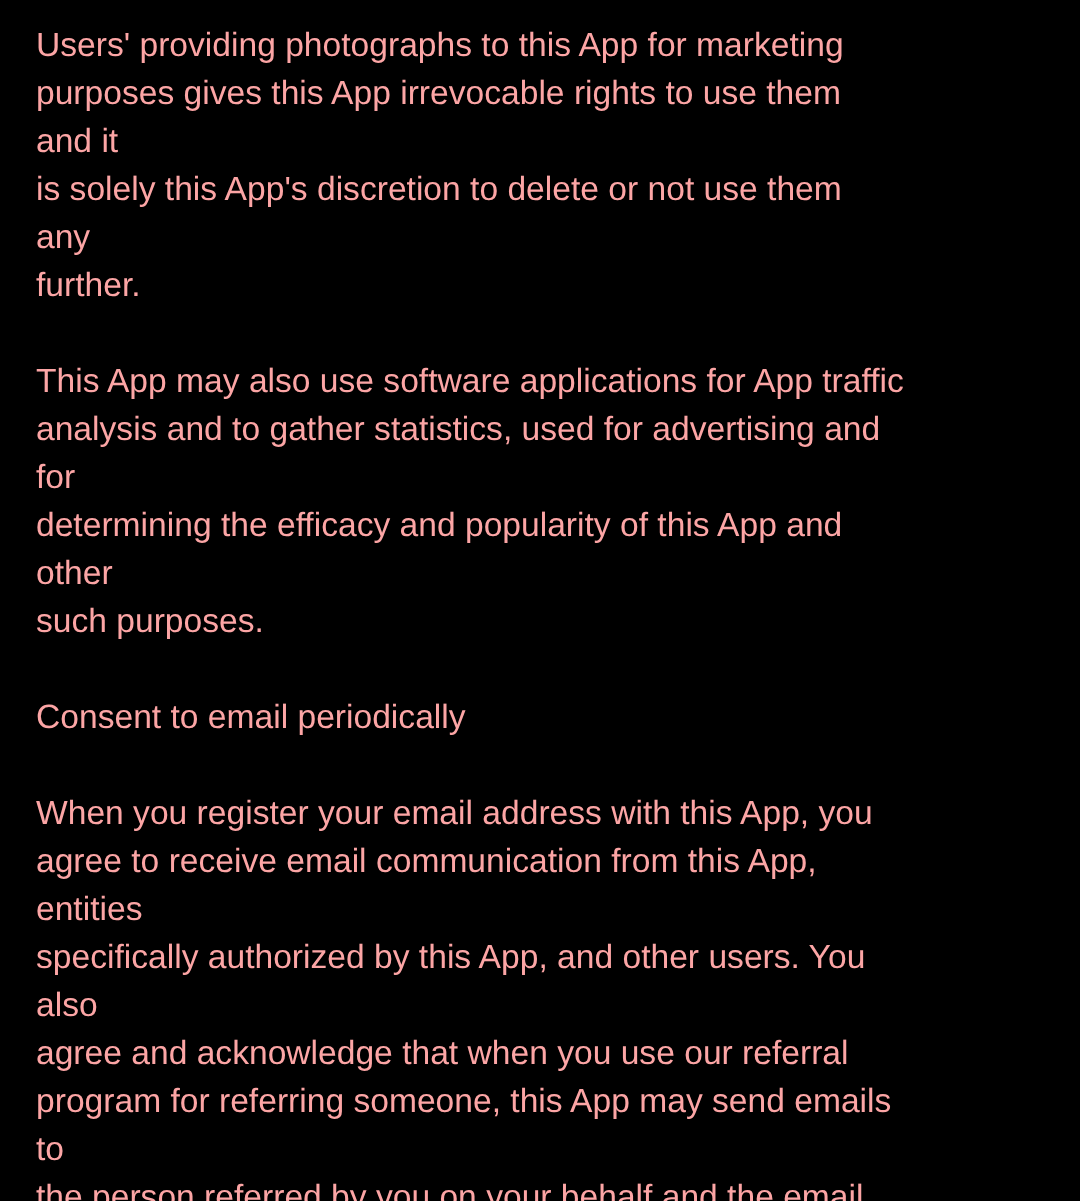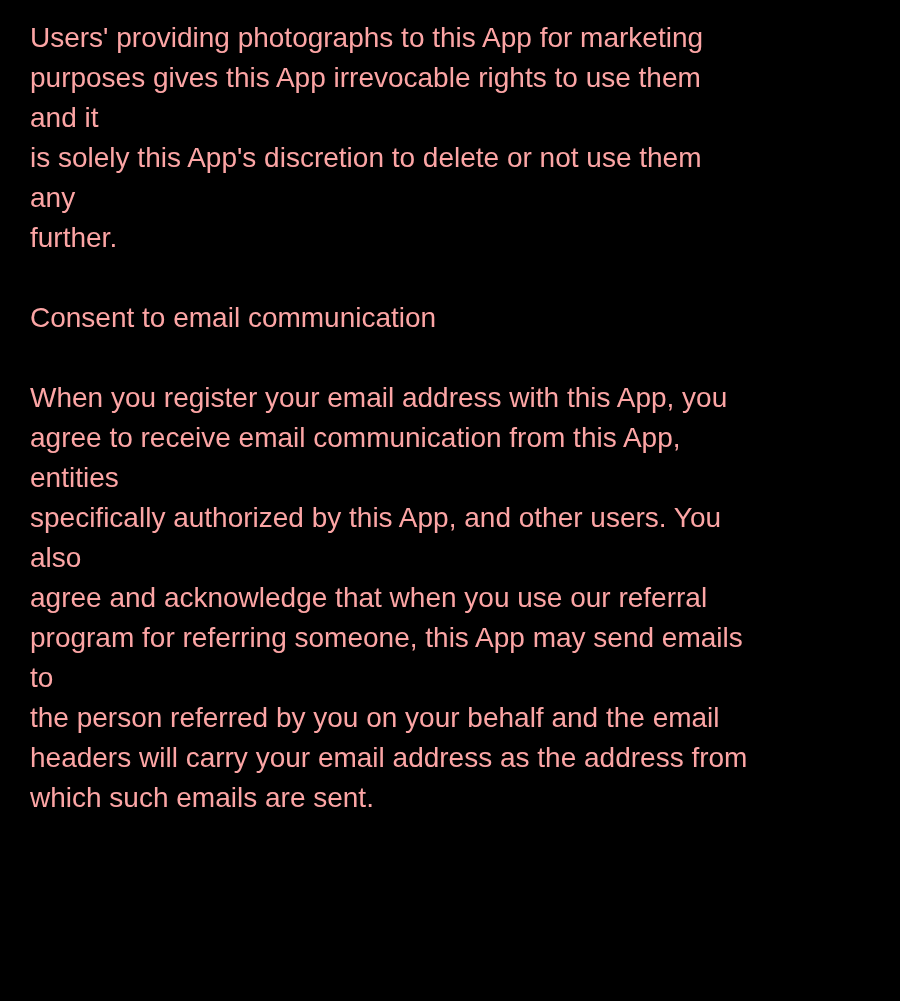--- a/index.html
+++ b/index.html
@@ -28,21 +28,25 @@
   }
 </style>
 </head>
 <body>
 
 <div class="policy-text">
   <p>Users' providing photographs to this App for marketing
 purposes gives this App irrevocable rights to use them and it
 is solely this App's discretion to delete or not use them any
 further.</p>
-  <p>Consent to email communication</p>
+  <p>This App may also use software applications for App traffic
+analysis and to gather statistics, used for advertising and for
+determining the efficacy and popularity of this App and other
+such purposes.</p>
+  <p>Consent to email periodically</p>
   <p>When you register your email address with this App, you
 agree to receive email communication from this App, entities
 specifically authorized by this App, and other users. You also
 agree and acknowledge that when you use our referral
 program for referring someone, this App may send emails to
 the person referred by you on your behalf and the email
 headers will carry your email address as the address from
 which such emails are sent.</p>
 </div>
 

